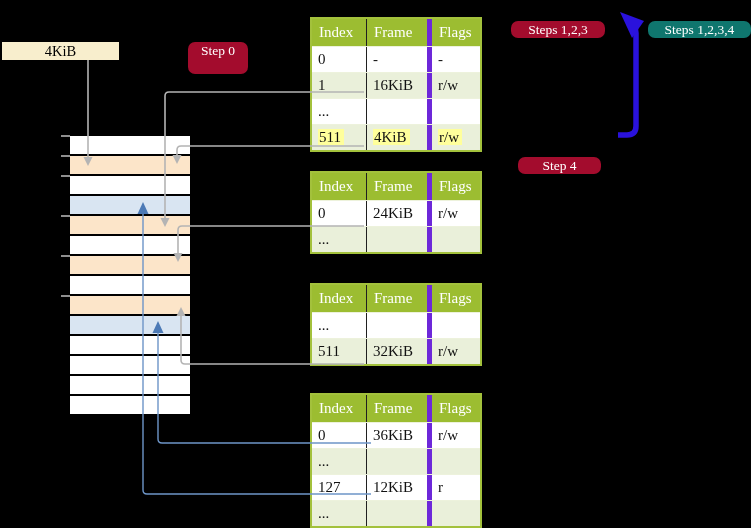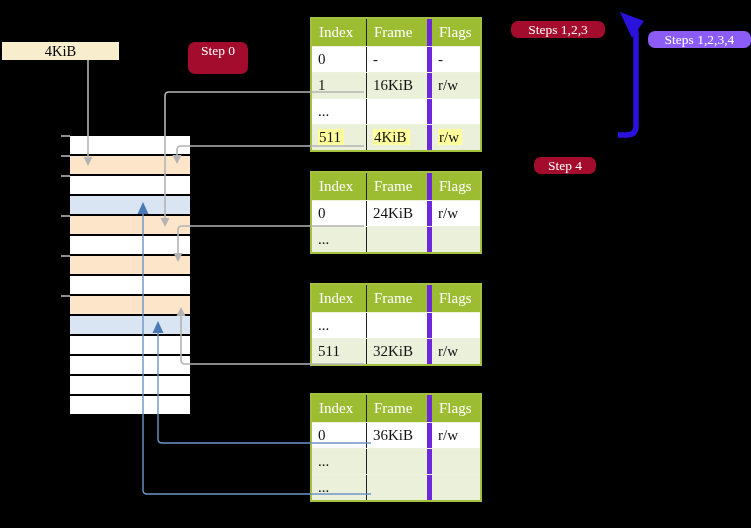--- a/index.html
+++ b/index.html
@@ -7,30 +7,30 @@
     width:751px;height:528px;position:relative;overflow:hidden;
     background:#000;
     font-family:"Liberation Serif","DejaVu Serif",serif;
   }
   
   .badge{
     position:absolute;color:#fff;text-align:center;
     font-size:13.5px;line-height:17px;height:17px;border-radius:7px;
   }
   .badge.red{background:#a30c2d;}
-  .badge.blue{background:#8b5cf6;margin-top:10px;}
+  .badge.blue{background:#0f766e;}
   #frame-label{
     position:absolute;left:2px;top:42px;width:117px;height:18px;
     background:#f8eecd;color:#000;text-align:center;
     font-size:14.5px;line-height:18px;
   }
   #step0{left:188px;top:42px;width:60px;line-height:18px;height:32px;}
   #steps123{left:511px;top:21px;width:94px;}
   #steps1234{left:648px;top:21px;width:103px;}
-  #step4{left:534px;top:157px;width:62px;}
+  #step4{left:518px;top:157px;width:83px;}
   
   #memory{position:absolute;left:70px;top:136px;width:120px;}
   .mrow{height:18px;margin-bottom:2px;}
   .mrow.free{background:#ffffff;}
   .mrow.pagetable{background:#fce5c9;}
   .mrow.mapped{background:#d9e5f2;}
   .tick{position:absolute;left:61px;width:9px;height:2px;background:#8f8f8f;}
   
   .ptable{
     position:absolute;left:310px;width:172px;box-sizing:border-box;
@@ -161,20 +161,25 @@
   <div class="trow">
     <div class="tc c1">0</div>
     <div class="tc c2">36KiB</div>
     <div class="tc c3">r/w</div>
   </div>
   <div class="trow alt">
     <div class="tc c1">...</div>
     <div class="tc c2"></div>
     <div class="tc c3"></div>
   </div>
+  <div class="trow">
+    <div class="tc c1">127</div>
+    <div class="tc c2">12KiB</div>
+    <div class="tc c3">r</div>
+  </div>
   <div class="trow alt">
     <div class="tc c1">...</div>
     <div class="tc c2"></div>
     <div class="tc c3"></div>
   </div>
 </div>
 
 <svg id="overlay" width="751" height="528" viewBox="0 0 751 528">
 
   <g stroke="#b4b4b4" stroke-width="1.6" fill="none">

